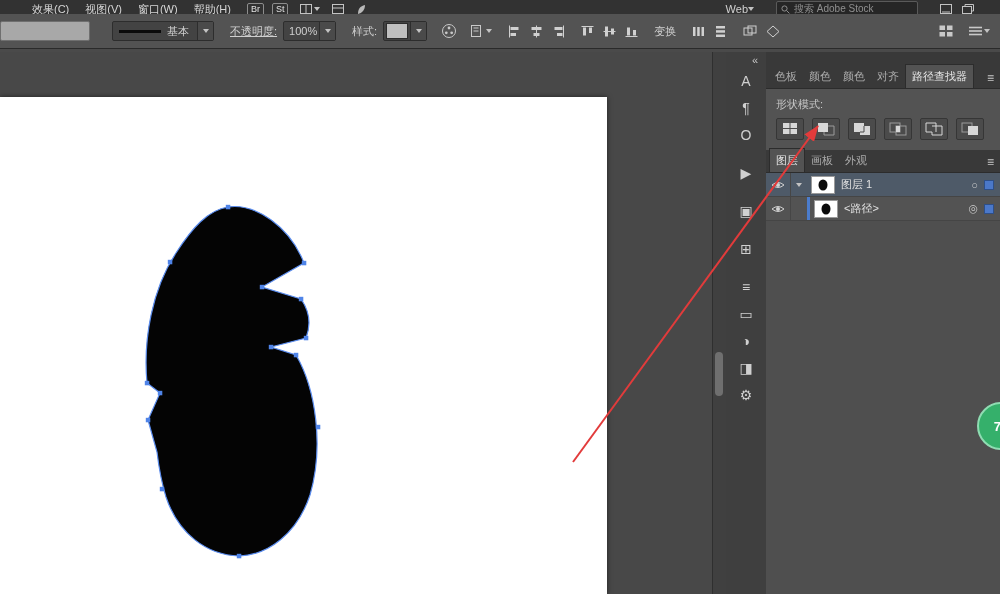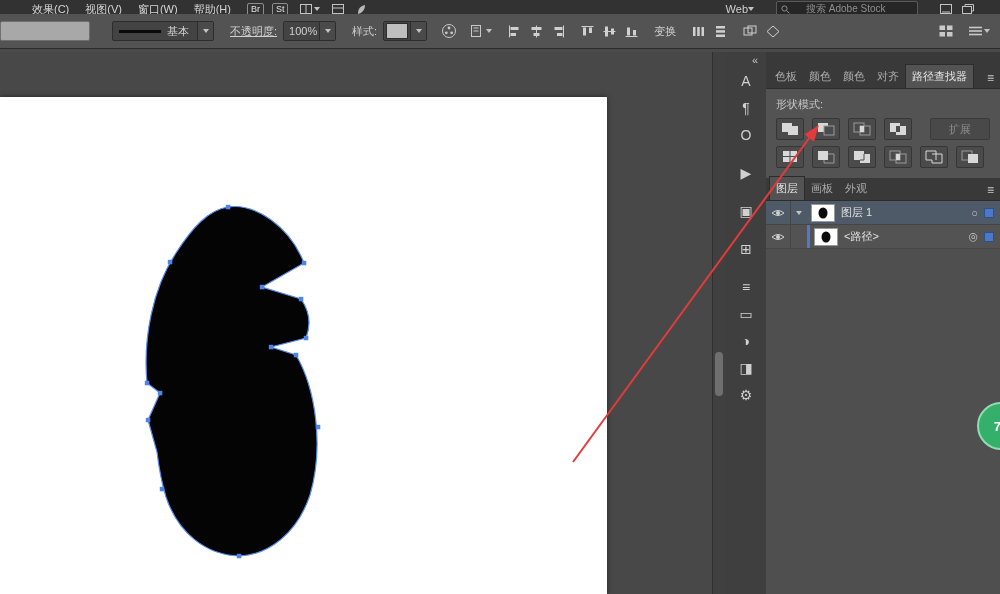--- a/index.html
+++ b/index.html
@@ -6,21 +6,21 @@
   body{font-family:"Liberation Sans","DejaVu Sans",sans-serif;}
   .app{position:relative;width:1000px;height:594px;background:#4a4a4a;overflow:hidden;user-select:none;}
 
   
   .menubar{position:absolute;left:0;top:0;right:0;height:18px;background:#323232;border-bottom:1px solid #262626;display:flex;align-items:center;font-size:11px;color:#d6d6d6;padding:0 24px;z-index:6;justify-content:center;}
   .menu-item{padding:0 8px;cursor:default;white-space:nowrap;}
   .mini-badge{margin-left:8px;border:1px solid #8d8d8d;border-radius:2px;color:#e2e2e2;font-size:9px;line-height:11px;padding:0 3px;}
   .mb-icon{margin-left:12px;color:#c3c3c3;display:inline-flex;align-items:center;gap:2px;}
   .caret{width:0;height:0;border-left:3px solid transparent;border-right:3px solid transparent;border-top:4px solid #c3c3c3;display:inline-block;}
   .workspace-switcher{margin-left:auto;display:flex;align-items:center;color:#d0d0d0;white-space:nowrap;}
-  .searchbox{margin-left:22px;width:132px;height:14px;background:#262626;border:1px solid #5a5a5a;border-radius:2px;display:flex;align-items:center;gap:16px;padding:0 4px;color:#8f8f8f;font-size:10px;white-space:nowrap;overflow:hidden;}
+  .searchbox{margin-left:22px;width:132px;height:14px;background:#262626;border:1px solid #5a5a5a;border-radius:2px;display:flex;align-items:center;gap:4px;padding:0 4px;color:#8f8f8f;font-size:10px;white-space:nowrap;overflow:hidden;}
   .win-icons{display:flex;gap:10px;margin-left:22px;margin-right:2px;}
 
   
   .controlbar{position:absolute;left:0;top:14px;right:0;height:34px;background:#535353;border-bottom:1px solid #2a2a2a;display:flex;align-items:center;font-size:11px;color:#cfcfcf;z-index:6;}
   .cb-fill-input{width:88px;height:18px;background:#a8a8a8;border:1px solid #6f6f6f;border-radius:2px;}
   .cb-box{height:18px;background:#434343;border:1px solid #2d2d2d;border-radius:2px;display:flex;align-items:center;}
   .brush-widget{margin-left:22px;}
   .line-sample{display:inline-block;width:42px;height:3px;background:#0a0a0a;margin:0 6px;}
   .widget-caret{align-self:stretch;width:15px;display:flex;align-items:center;justify-content:center;border-left:1px solid #2d2d2d;background:#4a4a4a;}
   .cb-label{margin-left:16px;white-space:nowrap;}
@@ -304,47 +304,20 @@
       <span class="tab">色板</span>
       <span class="tab">颜色</span>
       <span class="tab">颜色</span>
       <span class="tab">对齐</span>
       <span class="tab active">路径查找器</span>
       <span class="panel-menu">≡</span>
     </div>
 
     <div class="pf-body">
       <div class="pf-label">形状模式:</div>
-      <div class="pf-row">
-        <span class="pf-btn">
-          <svg width="18" height="14" viewBox="0 0 18 14">
-              <path d="M1 1h10v3h6v9H7v-3H1z" fill="#d8d8d8"></path>
-            </svg>
-        </span>
-        <span class="pf-btn">
-          <svg width="18" height="14" viewBox="0 0 18 14">
-              <rect x="1" y="1" width="10" height="9" fill="#d8d8d8"></rect>
-              <rect x="7" y="4" width="10" height="9" fill="#4b4b4b" stroke="#9b9b9b"></rect>
-            </svg>
-        </span>
-        <span class="pf-btn">
-          <svg width="18" height="14" viewBox="0 0 18 14">
-              <rect x="1" y="1" width="10" height="9" fill="none" stroke="#9b9b9b"></rect>
-              <rect x="7" y="4" width="10" height="9" fill="none" stroke="#9b9b9b"></rect>
-              <rect x="7" y="4" width="4" height="6" fill="#d8d8d8"></rect>
-            </svg>
-        </span>
-        <span class="pf-btn">
-          <svg width="18" height="14" viewBox="0 0 18 14">
-              <path d="M1 1h10v3h6v9H7v-3H1z" fill="#d8d8d8"></path>
-              <rect x="7" y="4" width="4" height="6" fill="#4b4b4b"></rect>
-            </svg>
-        </span>
-        <span class="expand-btn">扩展</span>
-      </div>
 
       <div class="pf-row">
         <span class="pf-btn">
           <svg width="18" height="14" viewBox="0 0 18 14">
               <rect x="2" y="1" width="14" height="11" fill="#d8d8d8"></rect>
               <path d="M2 6.5h14M9 1v11" stroke="#4b4b4b"></path>
             </svg>
         </span>
         <span class="pf-btn">
           <svg width="18" height="14" viewBox="0 0 18 14">

